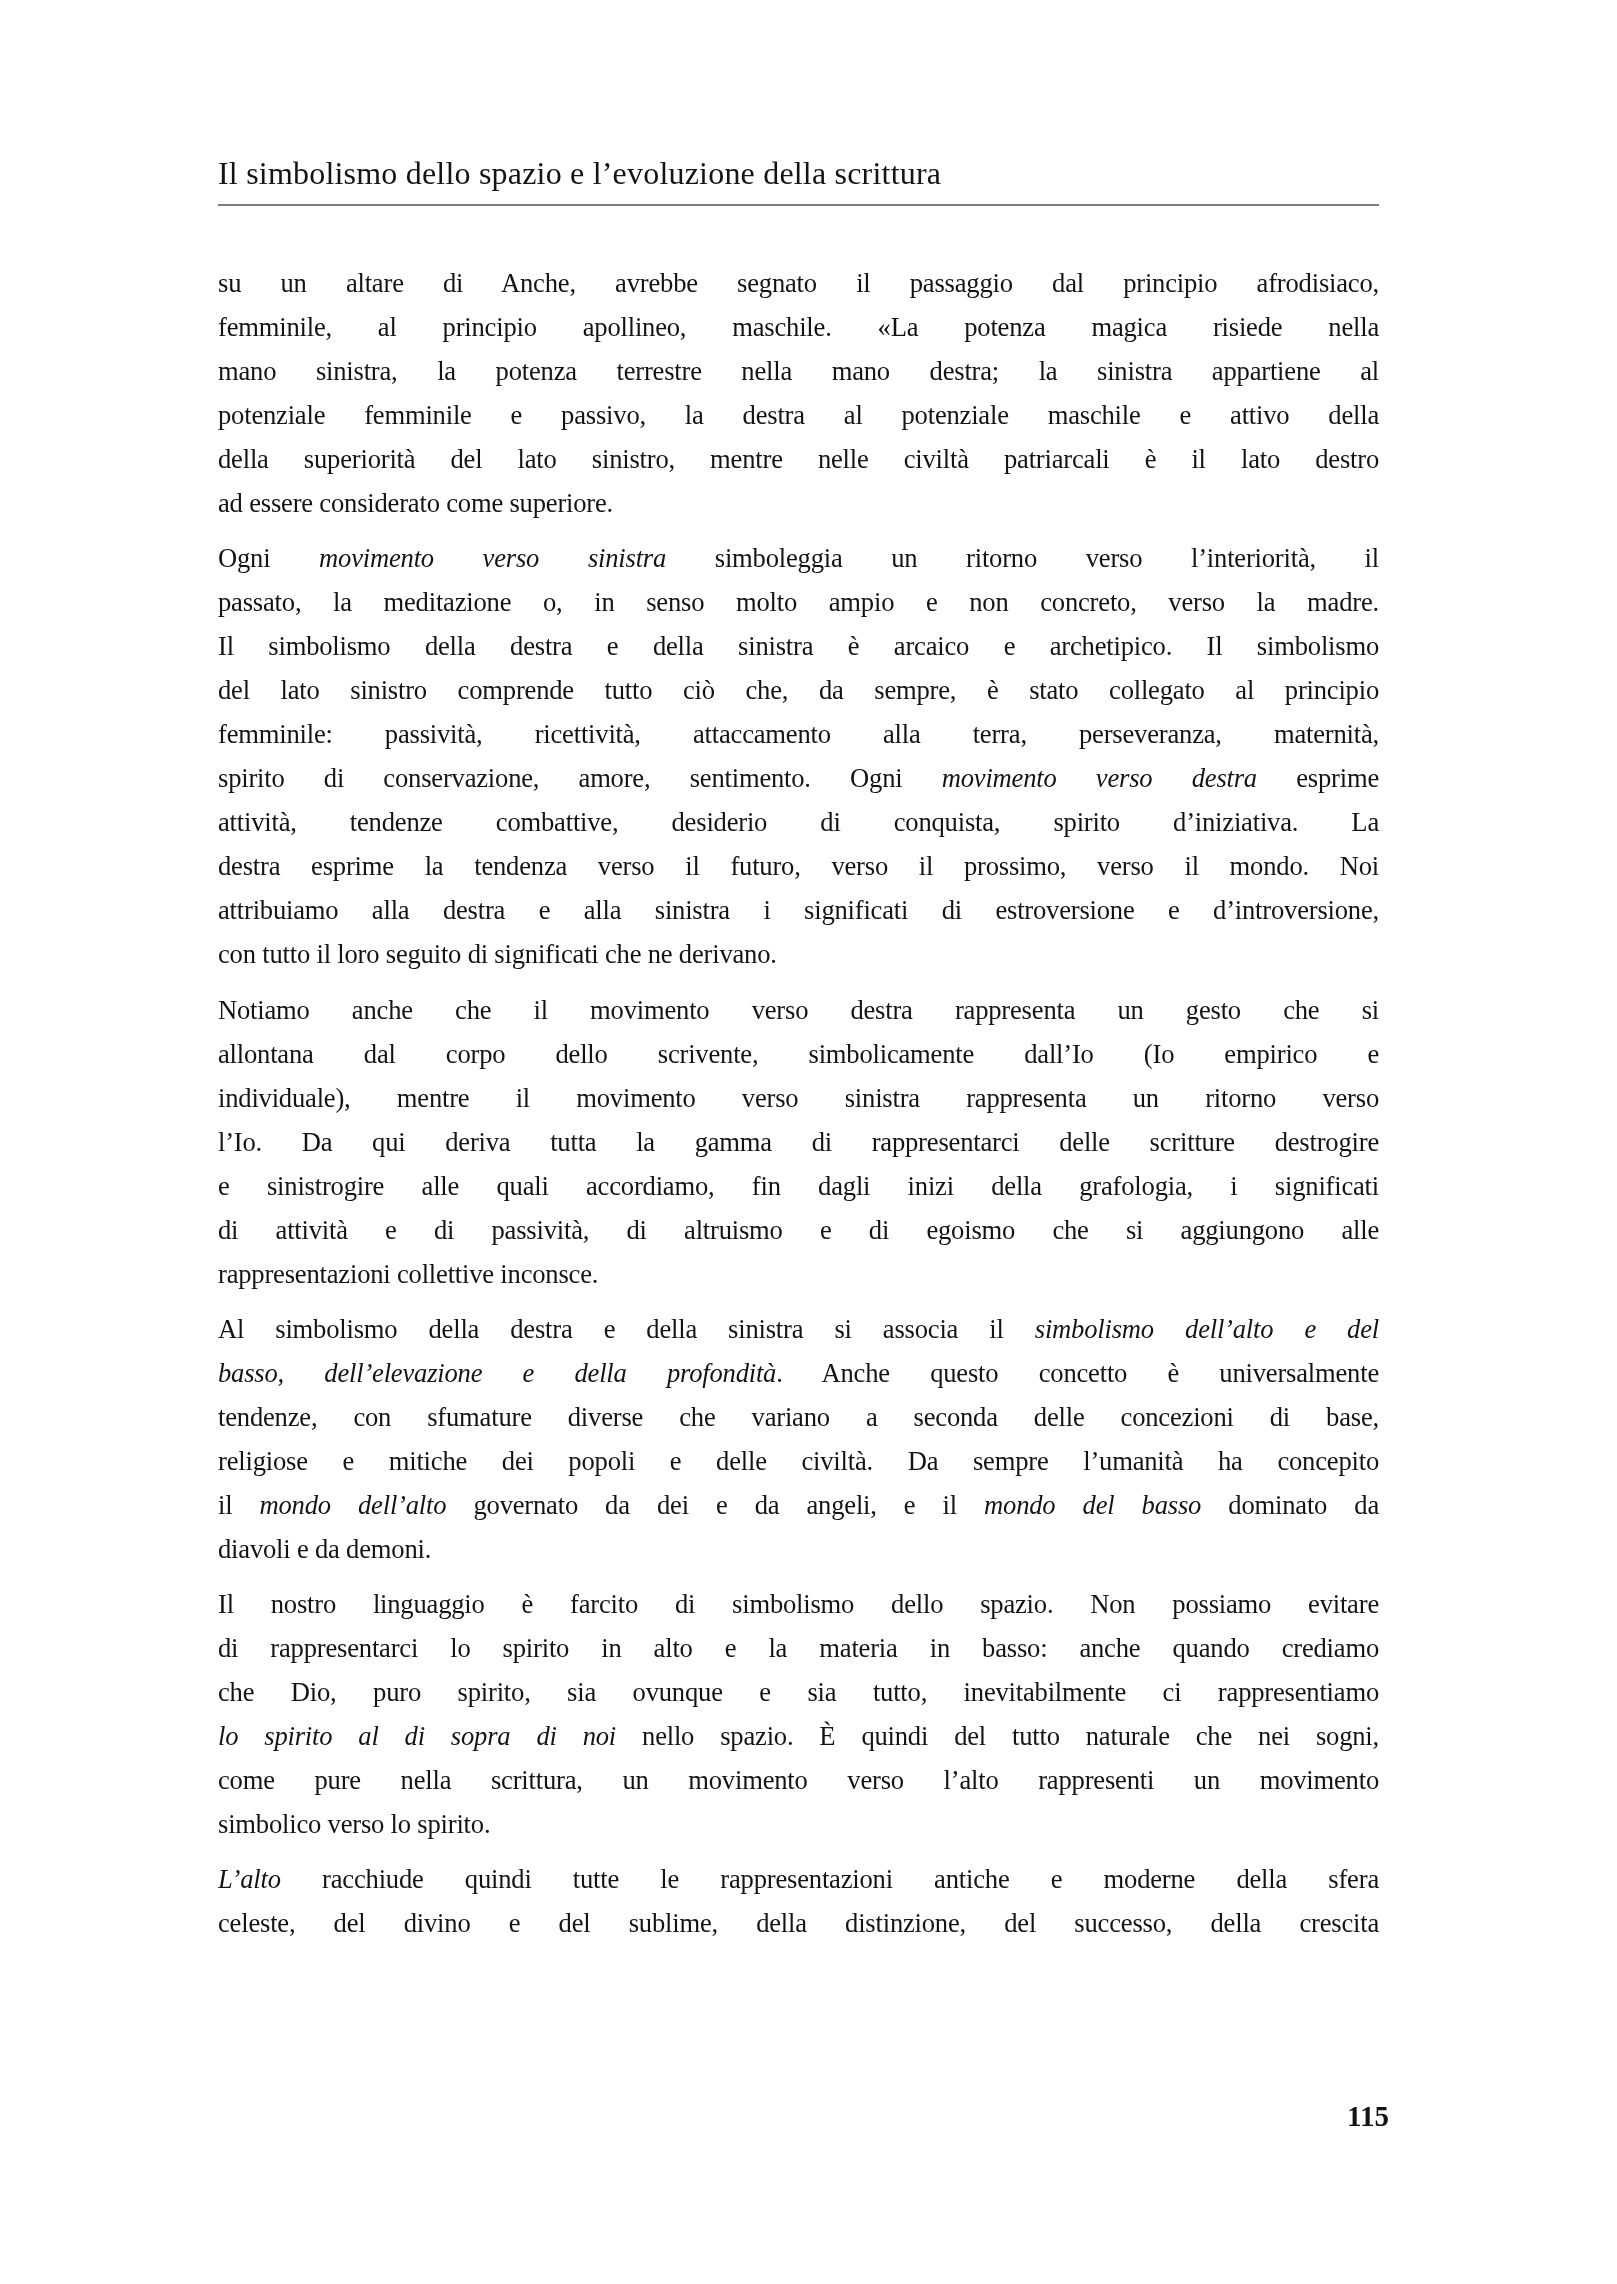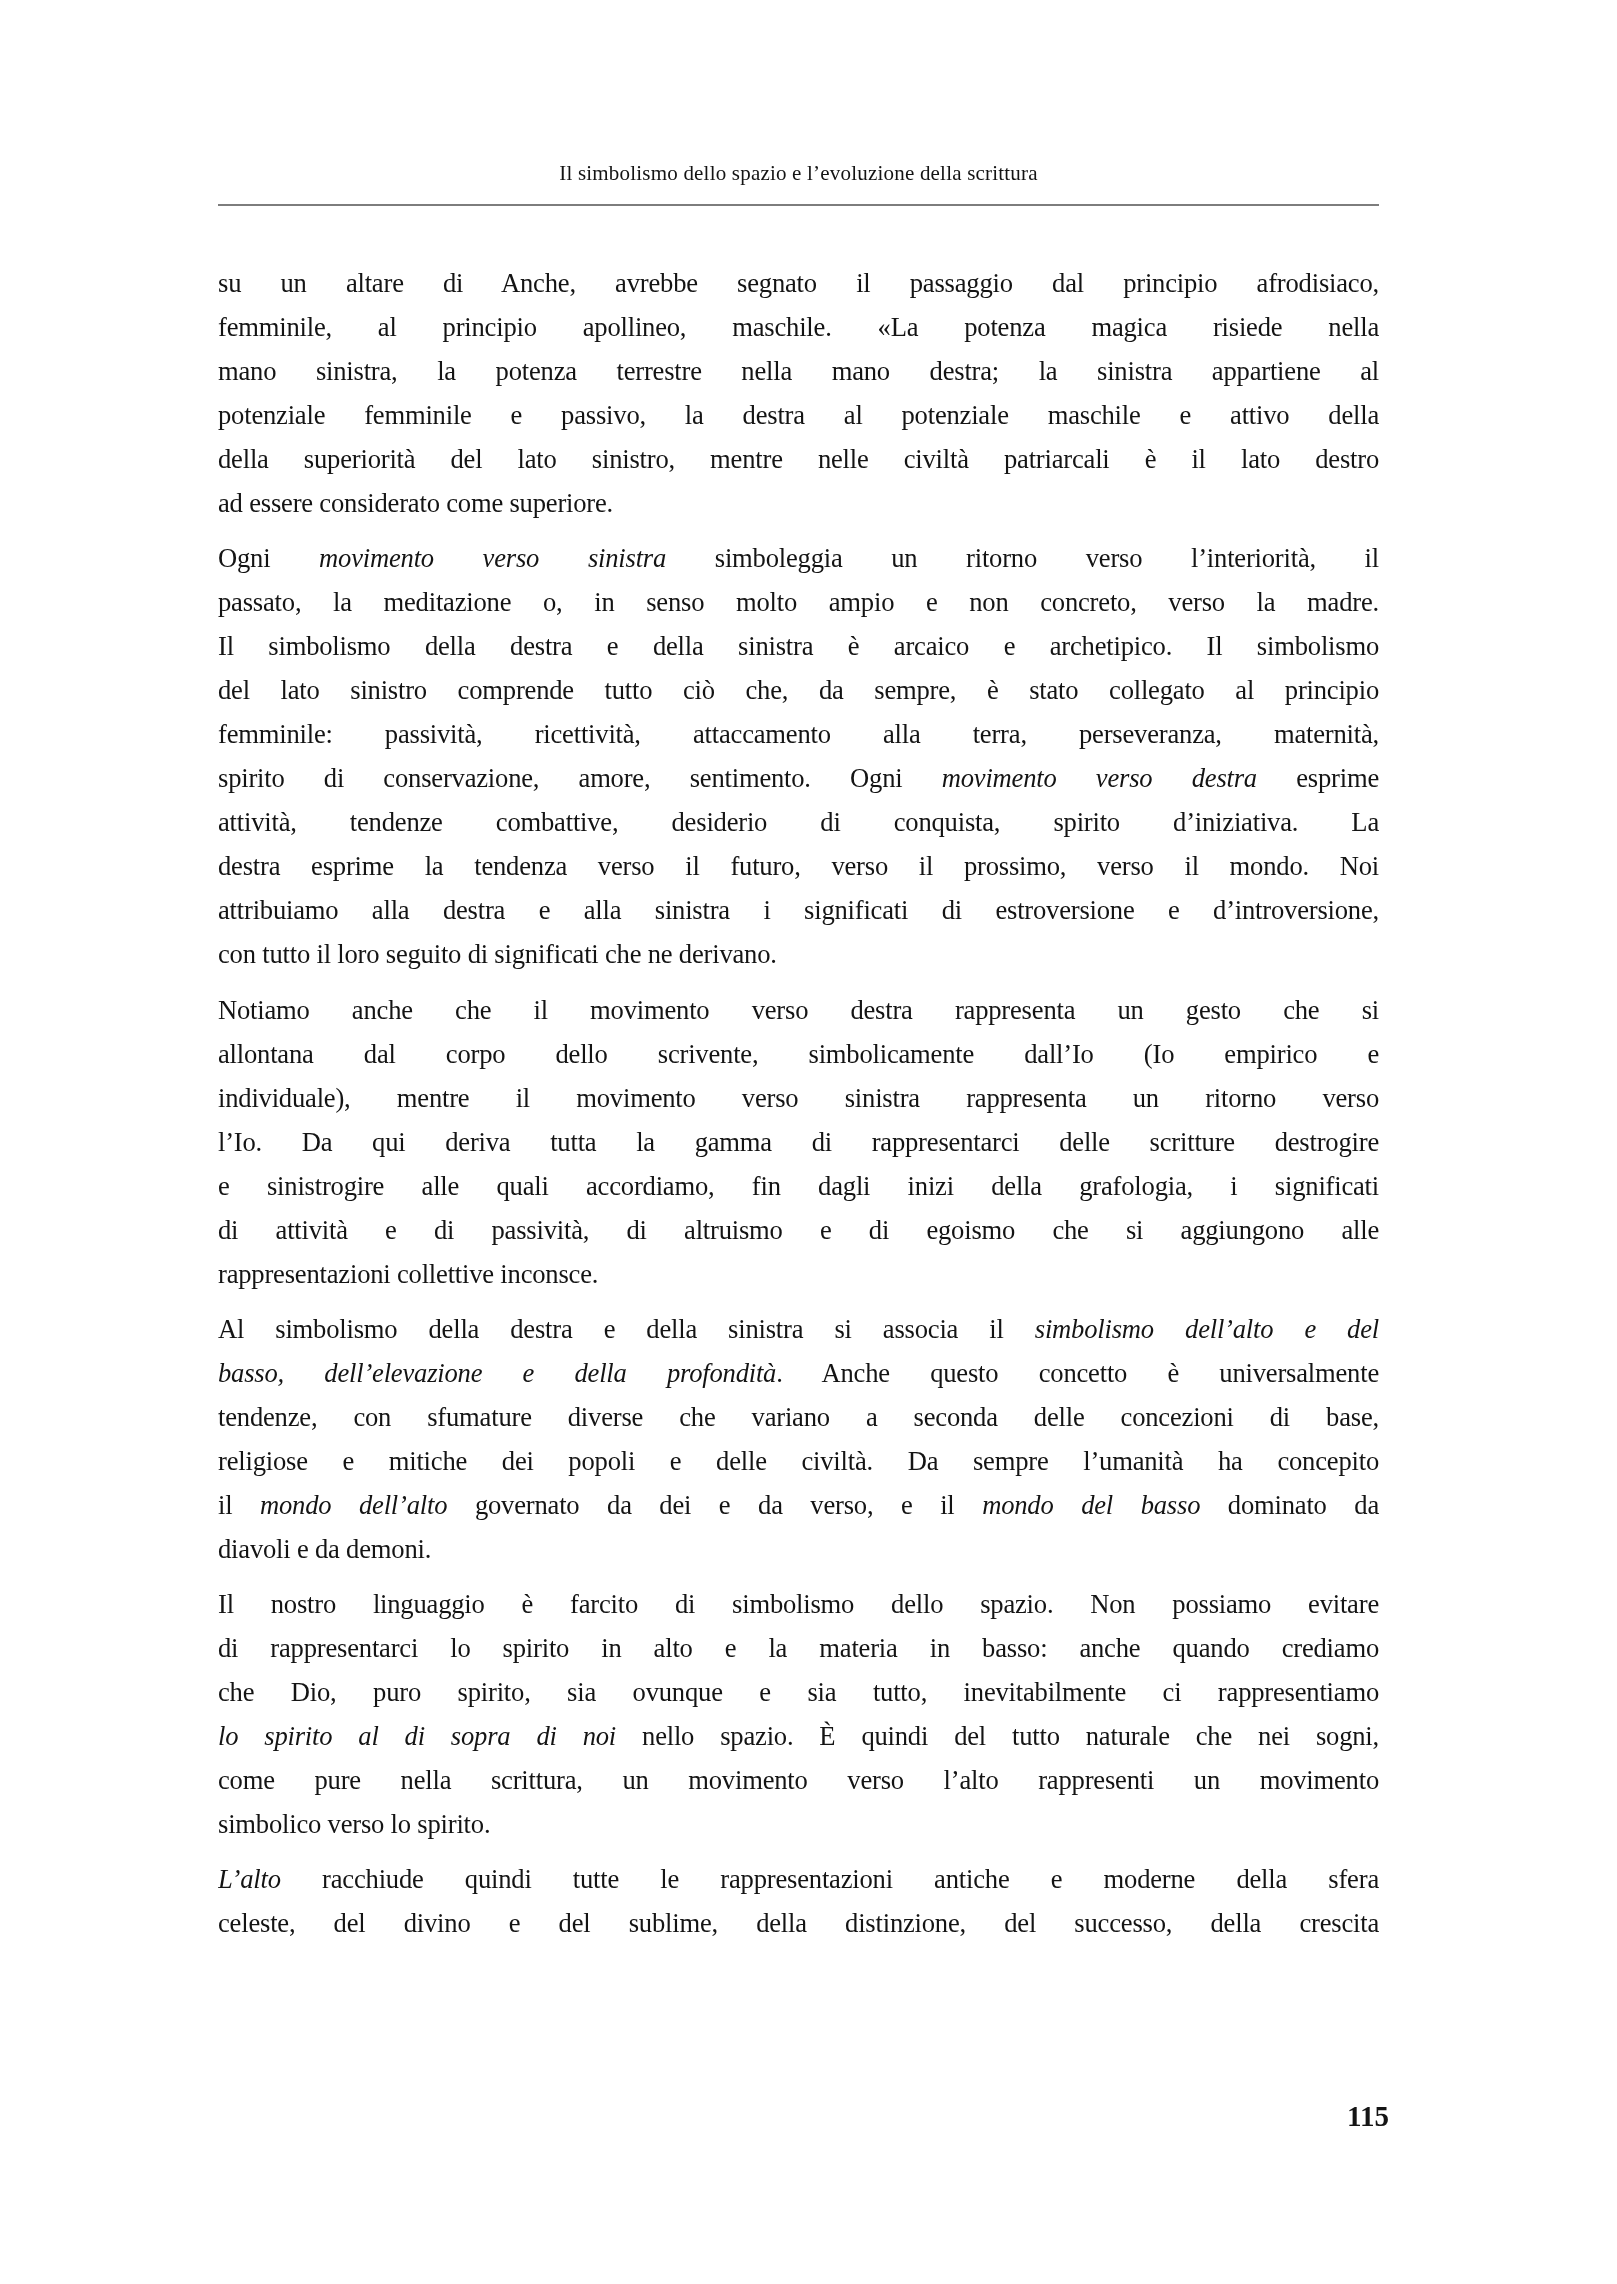--- a/index.html
+++ b/index.html
@@ -10,22 +10,22 @@
     margin:0 auto;
     background:#ffffff;
     color:#141414;
     font-family:"Liberation Serif","DejaVu Serif",serif;
     overflow:hidden;
   }
   .running-head{
     position:absolute;
     left:218px;right:239px;top:156px;
     line-height:34px;
-    font-size:21px;
-    text-align:center;
+    font-size:32px;
+    text-align:left;
     letter-spacing:0.2px;
     white-space:nowrap;
   }
   .head-rule{
     position:absolute;
     left:218px;right:239px;top:204px;
     height:1.6px;
     background:#7d7d7d;
   }
   .body-text{
@@ -101,21 +101,21 @@
         <div class="line"><span>l’Io. Da qui deriva tutta la gamma di rappresentarci delle scritture destrogire</span></div>
         <div class="line"><span>e sinistrogire alle quali accordiamo, fin dagli inizi della grafologia, i significati</span></div>
         <div class="line"><span>di attività e di passività, di altruismo e di egoismo che si aggiungono alle</span></div>
         <div class="line last"><span>rappresentazioni collettive inconsce.</span></div>
       </div>
       <div class="paragraph">
         <div class="line"><span>Al simbolismo della destra e della sinistra si associa il </span><span class="it">simbolismo dell’alto e del</span></div>
         <div class="line"><span class="it">basso, dell’elevazione e della profondità</span><span>. Anche questo concetto è universalmente</span></div>
         <div class="line"><span>tendenze, con sfumature diverse che variano a seconda delle concezioni di base,</span></div>
         <div class="line"><span>religiose e mitiche dei popoli e delle civiltà. Da sempre l’umanità ha concepito</span></div>
-        <div class="line"><span>il </span><span class="it">mondo dell’alto</span><span> governato da dei e da verso, e il </span><span class="it">mondo del basso</span><span> dominato da</span></div>
+        <div class="line"><span>il </span><span class="it">mondo dell’alto</span><span> governato da dei e da angeli, e il </span><span class="it">mondo del basso</span><span> dominato da</span></div>
         <div class="line last"><span>diavoli e da demoni.</span></div>
       </div>
       <div class="paragraph">
         <div class="line"><span>Il nostro linguaggio è farcito di simbolismo dello spazio. Non possiamo evitare</span></div>
         <div class="line"><span>di rappresentarci lo spirito in alto e la materia in basso: anche quando crediamo</span></div>
         <div class="line"><span>che Dio, puro spirito, sia ovunque e sia tutto, inevitabilmente ci rappresentiamo</span></div>
         <div class="line"><span class="it">lo spirito al di sopra di noi</span><span> nello spazio. È quindi del tutto naturale che nei sogni,</span></div>
         <div class="line"><span>come pure nella scrittura, un movimento verso l’alto rappresenti un movimento</span></div>
         <div class="line last"><span>simbolico verso lo spirito.</span></div>
       </div>

